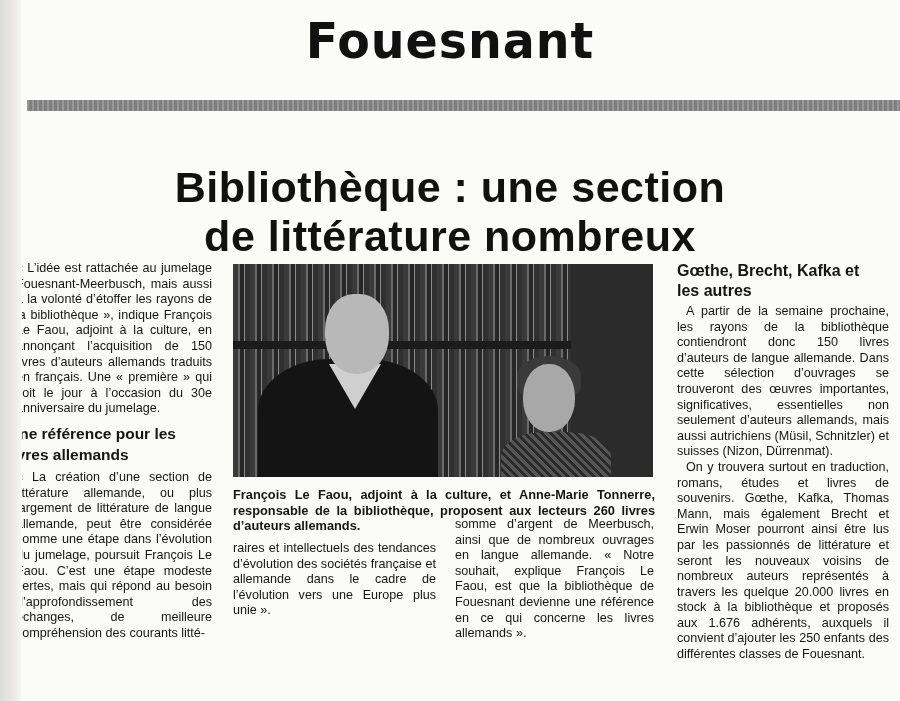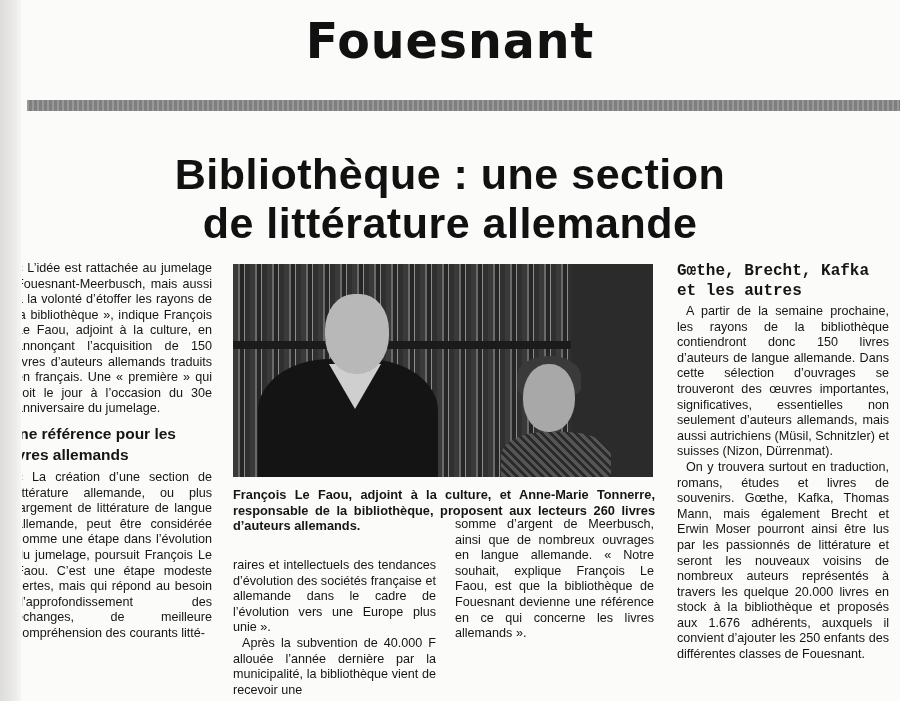--- a/index.html
+++ b/index.html
@@ -50,36 +50,36 @@
   .photo .man-head { position: absolute; left: 92px; top: 30px; width: 64px; height: 80px; border-radius: 45% 45% 48% 48%; background: #b8b8b8; }
   .photo .man-body { position: absolute; left: 25px; top: 95px; width: 180px; height: 130px; border-radius: 40% 40% 0 0; background: #141414; }
   .photo .man-collar { position: absolute; left: 96px; top: 100px; width: 52px; height: 45px; background: #cfcfcf; clip-path: polygon(0 0,100% 0,50% 100%); }
   .photo .woman-head { position: absolute; left: 290px; top: 100px; width: 52px; height: 68px; border-radius: 48%; background: #a8a8a8; }
   .photo .woman-hair { position: absolute; left: 284px; top: 92px; width: 64px; height: 40px; border-radius: 50% 50% 20% 20%; background: #3a3a3a; }
   .photo .woman-body { position: absolute; left: 268px; top: 168px; width: 110px; height: 60px; border-radius: 40% 40% 0 0; background: repeating-linear-gradient(45deg,#555 0 3px,#2a2a2a 3px 6px); }
   .caption {
     position: absolute; left: 233px; top: 487px; width: 422px;
     font-weight: bold; font-size: 12.8px; line-height: 15.5px; text-align: justify;
   }
-  .col-mid1 { left: 233px; top: 558px; width: 203px; }
+  .col-mid1 { left: 233px; top: 541px; width: 203px; }
   .col-mid2 { left: 455px; top: 517px; width: 199px; }
   .col-right { left: 677px; top: 261px; width: 212px; }
-  .col-right .subhead { margin: 0 16px 3px 0; font-size: 16px; line-height: 20px; font-family: Liberation Mono, monospace; }
+  .col-right .subhead { margin: 0 16px 3px 0; font-size: 16px; line-height: 20px; }
 </style>
 </head>
 <body>
 
 <div class="margin-strip"></div>
 
 <div class="section-title">Fouesnant</div>
 <div class="rule"></div>
 
-<h1 class="headline" style="margin:4px;">
+<h1 class="headline" style="margin:17px;">
   <span>Bibliothèque : une section</span><br>
-  <span>de littérature allemande</span>
+  <span>de littérature nombreux</span>
 </h1>
 
 <div class="col col-left">
   <div class="body-text">
     <p>« L’idée est rattachée au jumelage Fouesnant-Meerbusch, mais aussi à la volonté d’étoffer les rayons de la bibliothèque », indique François Le Faou, adjoint à la culture, en annonçant l’acquisition de 150 livres d’auteurs allemands traduits en français. Une « première » qui voit le jour à l’occasion du 30e anniversaire du jumelage.</p>
     <div class="subhead">Une référence pour les livres allemands</div>
     <p>« La création d’une section de littérature allemande, ou plus largement de littérature de langue allemande, peut être considérée comme une étape dans l’évolution du jumelage, poursuit François Le Faou. C’est une étape modeste certes, mais qui répond au besoin d’approfondissement des échanges, de meilleure compréhension des courants litté-</p>
   </div>
 </div>
 
@@ -90,21 +90,20 @@
   <div class="man-head"></div>
   <div class="woman-body"></div>
   <div class="woman-hair"></div>
   <div class="woman-head"></div>
 </div>
 
 <div class="caption">François Le Faou, adjoint à la culture, et Anne-Marie Tonnerre, responsable de la bibliothèque, proposent aux lecteurs 260 livres d’auteurs allemands.</div>
 
 <div class="col col-mid1">
   <p>raires et intellectuels des tendances d’évolution des sociétés française et allemande dans le cadre de l’évolution vers une Europe plus unie ».</p>
-  <p class="indent">Après la subvention de 40.000 F allouée l’année dernière par la municipalité, la bibliothèque vient de recevoir une</p>
 </div>
 
 <div class="col col-mid2">
   <p>somme d’argent de Meerbusch, ainsi que de nombreux ouvrages en langue allemande. « Notre souhait, explique François Le Faou, est que la bibliothèque de Fouesnant devienne une référence en ce qui concerne les livres allemands ».</p>
 </div>
 
 <div class="col col-right">
   <div class="subhead">Gœthe, Brecht, Kafka et les autres</div>
   <p class="indent">A partir de la semaine prochaine, les rayons de la bibliothèque contiendront donc 150 livres d’auteurs de langue allemande. Dans cette sélection d’ouvrages se trouveront des œuvres importantes, significatives, essentielles non seulement d’auteurs allemands, mais aussi autrichiens (Müsil, Schnitzler) et suisses (Nizon, Dürrenmat).</p>
   <p class="indent">On y trouvera surtout en traduction, romans, études et livres de souvenirs. Gœthe, Kafka, Thomas Mann, mais également Brecht et Erwin Moser pourront ainsi être lus par les passionnés de littérature et seront les nouveaux voisins de nombreux auteurs représentés à travers les quelque 20.000 livres en stock à la bibliothèque et proposés aux 1.676 adhérents, auxquels il convient d’ajouter les 250 enfants des différentes classes de Fouesnant.</p>

